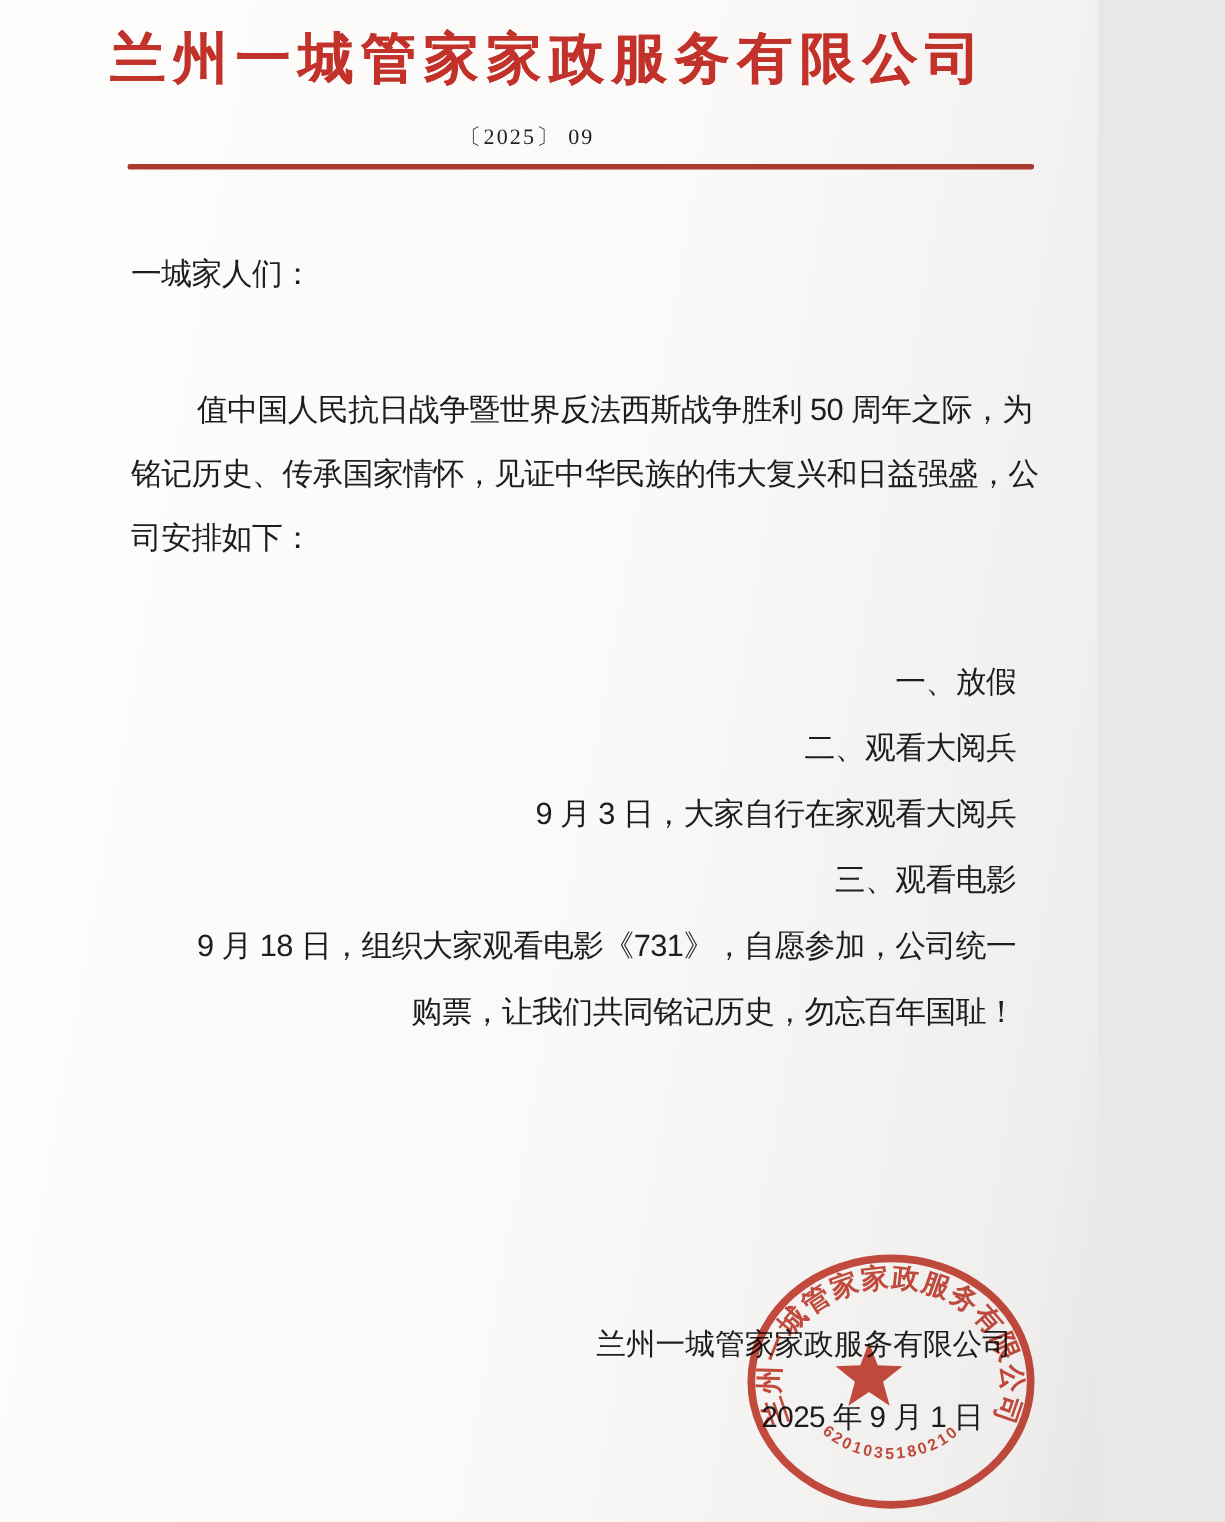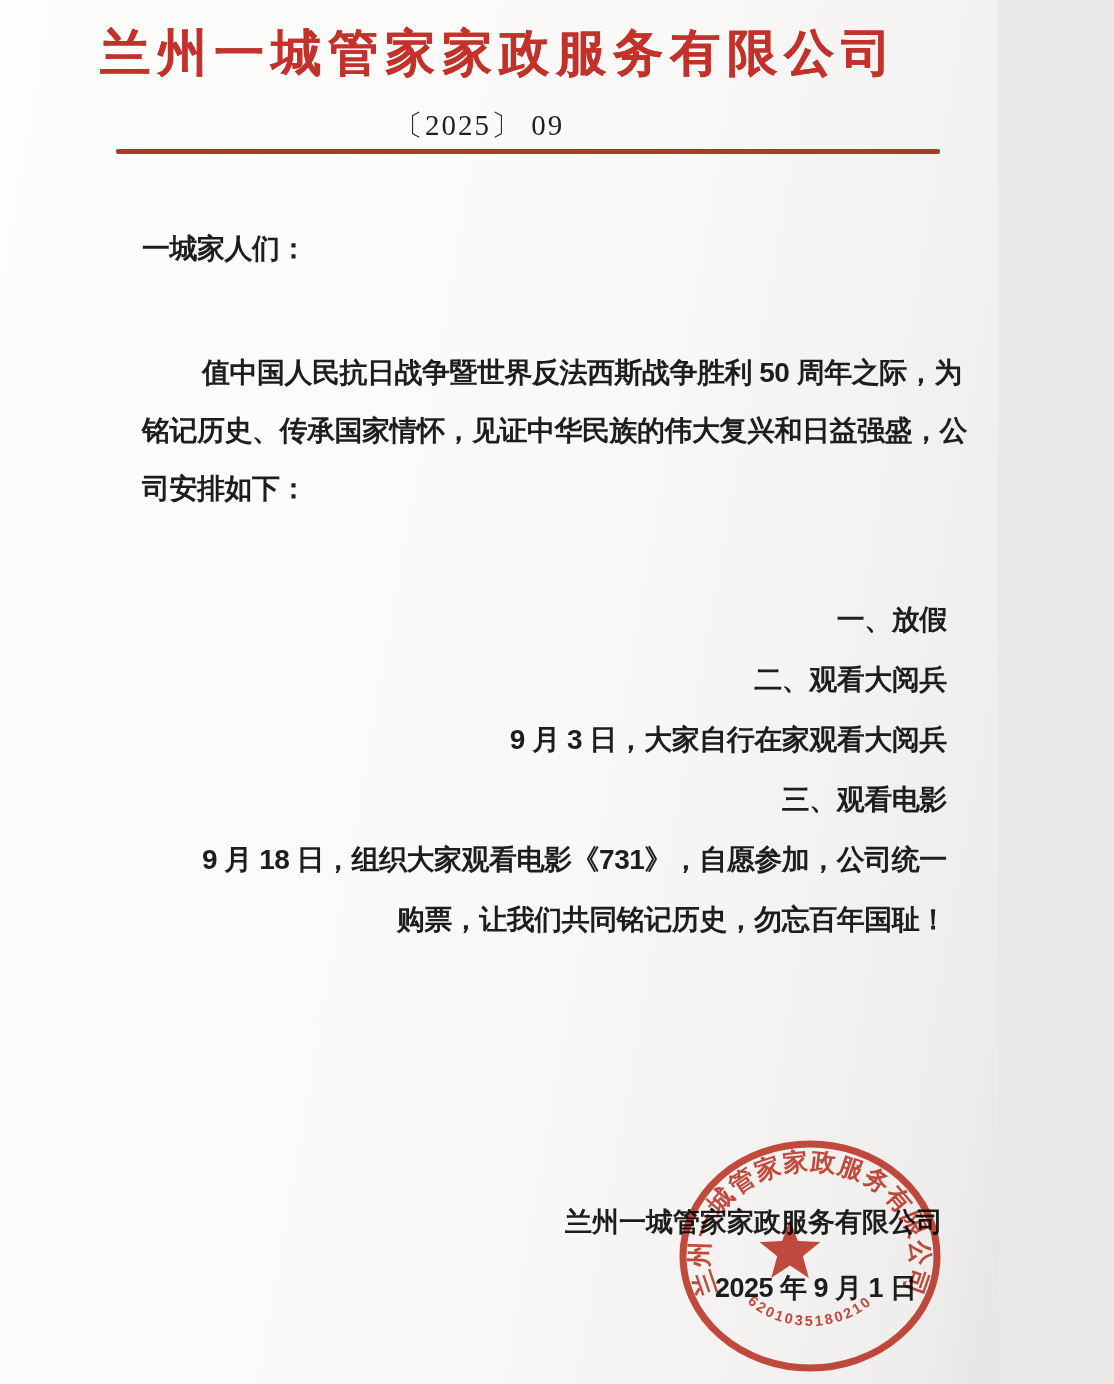--- a/index.html
+++ b/index.html
@@ -16,27 +16,27 @@
   .title{
     position:absolute;top:26px;left:50%;transform:translateX(-50%);
     margin:0;white-space:nowrap;
     font-size:50px;line-height:54px;font-weight:800;letter-spacing:7px;
     color:#c2322a;text-shadow:0.6px 0 0 #c2322a;
   }
   .docnum{
     position:absolute;top:110px;left:50%;transform:translateX(calc(-50% - 20px));
     white-space:nowrap;
     font-family:"Liberation Serif", serif;
-    font-size:29px;line-height:30px;letter-spacing:2px;color:#1f1f1f;
+    font-size:20px;line-height:30px;letter-spacing:2px;color:#1f1f1f;
   }
   .redline{
     position:absolute;left:116px;top:149px;width:824px;height:5px;
     background:#a93a2e;border-radius:2px;
   }
-  .bodytext{font-size:28px;letter-spacing:-0.5px;font-weight:700;color:#1d1d1d;white-space:nowrap;margin-left:23px;}
+  .bodytext{font-size:28px;letter-spacing:-0.5px;font-weight:400;color:#1d1d1d;white-space:nowrap;}
   .greeting{position:absolute;left:119px;top:233px;line-height:32px;}
   .intro{position:absolute;left:119px;top:344px;}
   .intro .line{height:58px;line-height:58px;}
   .items{position:absolute;left:119px;top:590px;text-align:right;}
   .items .line{height:60px;line-height:60px;}
   .indent{padding-left:60px;}
   .sig{position:absolute;left:542px;top:1206px;line-height:32px;font-size:27px;letter-spacing:0;}
   .sigdate{position:absolute;left:692px;top:1272px;line-height:32px;font-size:27px;}
   .seal{
     position:absolute;left:660px;top:1120px;

